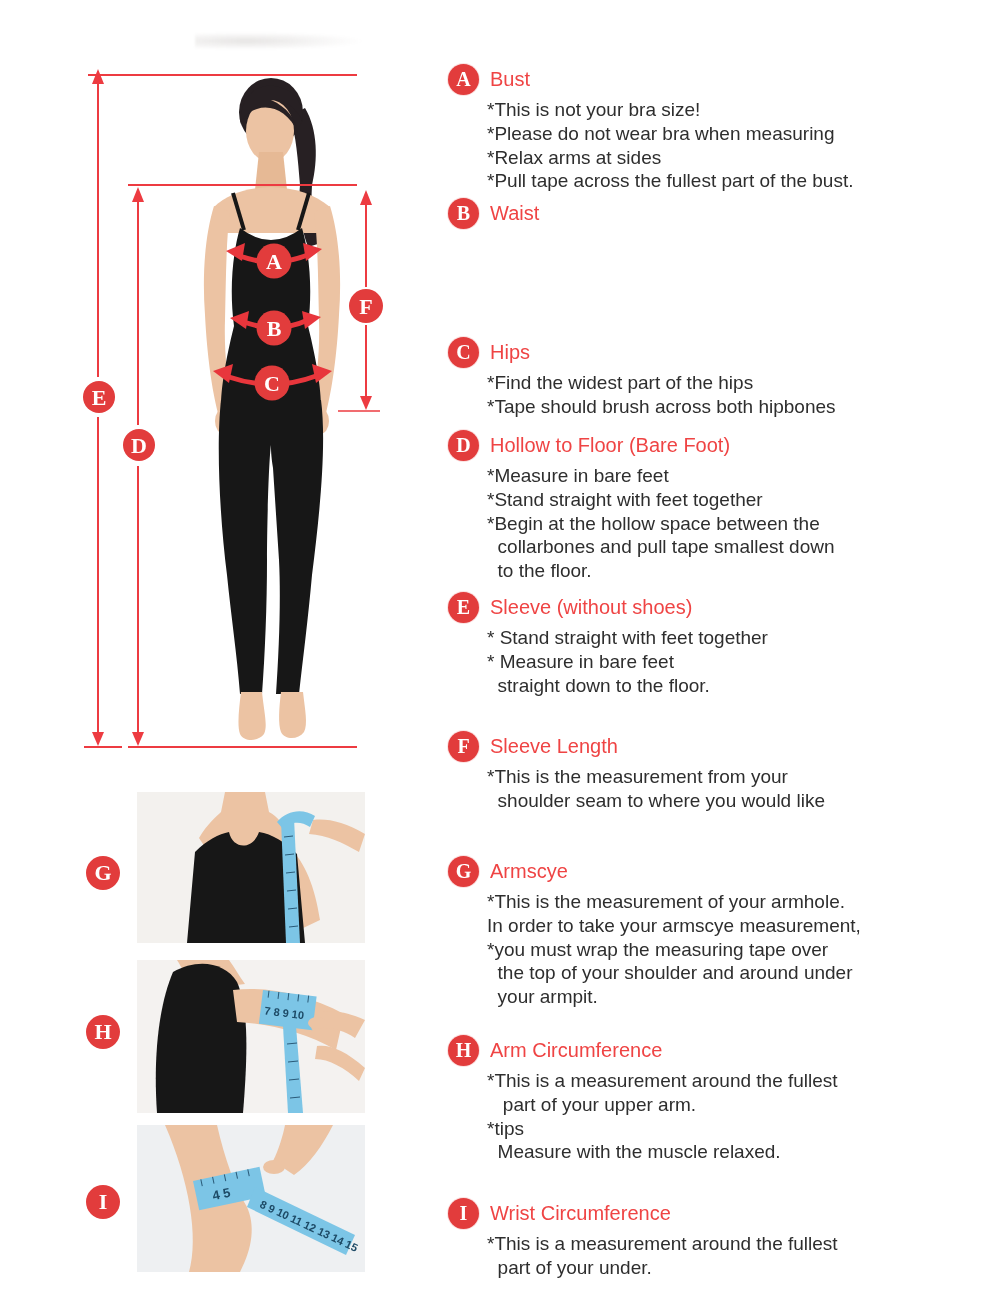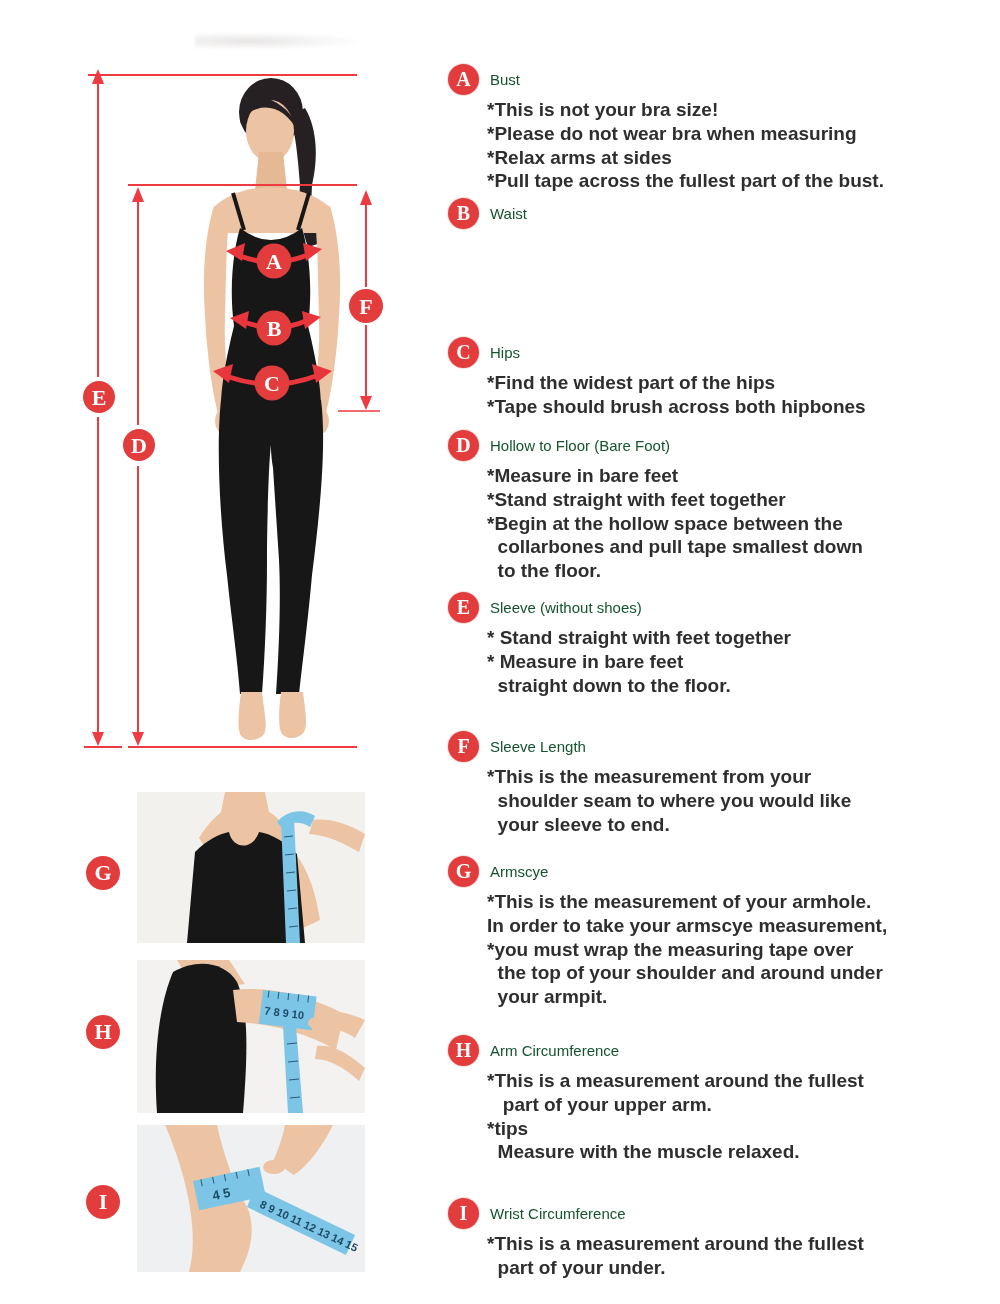--- a/index.html
+++ b/index.html
@@ -4,22 +4,22 @@
 <style>
   html,body{margin:0;padding:0;background:#fff;}
   .canvas{position:relative;width:1000px;height:1304px;background:#ffffff;overflow:hidden;
           font-family:"Liberation Sans",sans-serif;}
   
   .section{position:absolute;left:448px;width:548px;}
   .sec-head{display:flex;align-items:center;gap:11px;}
   .badge{width:31px;height:31px;border-radius:50%;background:#e23c3c;color:#fff;flex:0 0 31px;
          font-family:"Liberation Serif",serif;font-weight:bold;font-size:20px;
          display:flex;align-items:center;justify-content:center;box-shadow:0 0 0 1px rgba(226,60,60,.15);}
-  .sec-title{font-size:15px;color:#14532d;}
-  .sec-lines{margin:3px 0 0 39px;font-size:19px;line-height:23.8px;color:#2e2e2e;font-weight:bold;}
+  .sec-title{font-size:20px;color:#ef4444;}
+  .sec-lines{margin:3px 0 0 39px;font-size:19px;line-height:23.8px;color:#2e2e2e;}
   .line{white-space:pre-wrap;}
   
   .photo-badge{position:absolute;width:34px;height:34px;border-radius:50%;background:#e23c3c;color:#fff;
          font-family:"Liberation Serif",serif;font-weight:bold;font-size:22px;
          display:flex;align-items:center;justify-content:center;}
   
   .figure-svg{position:absolute;left:0;top:0;}
   .photo-svg{position:absolute;left:137px;}
   .watermark{position:absolute;left:195px;top:32px;width:170px;height:18px;
              background:radial-gradient(ellipse at 30% 50%, rgba(120,110,105,.18), rgba(255,255,255,0) 70%);
@@ -245,21 +245,20 @@
   <div class="section" style="top:731px">
     <div class="sec-head">
       <div class="badge">
           <span>F</span>
         </div>
       <div class="sec-title">Sleeve Length</div>
     </div>
     <div class="sec-lines">
       <div class="line">*This is the measurement from your</div>
       <div class="line">  shoulder seam to where you would like</div>
-      <div class="line">  your sleeve to end.</div>
     </div>
   </div>
 
   <div class="section" style="top:856px">
     <div class="sec-head">
       <div class="badge">
           <span>G</span>
         </div>
       <div class="sec-title">Armscye</div>
     </div>

